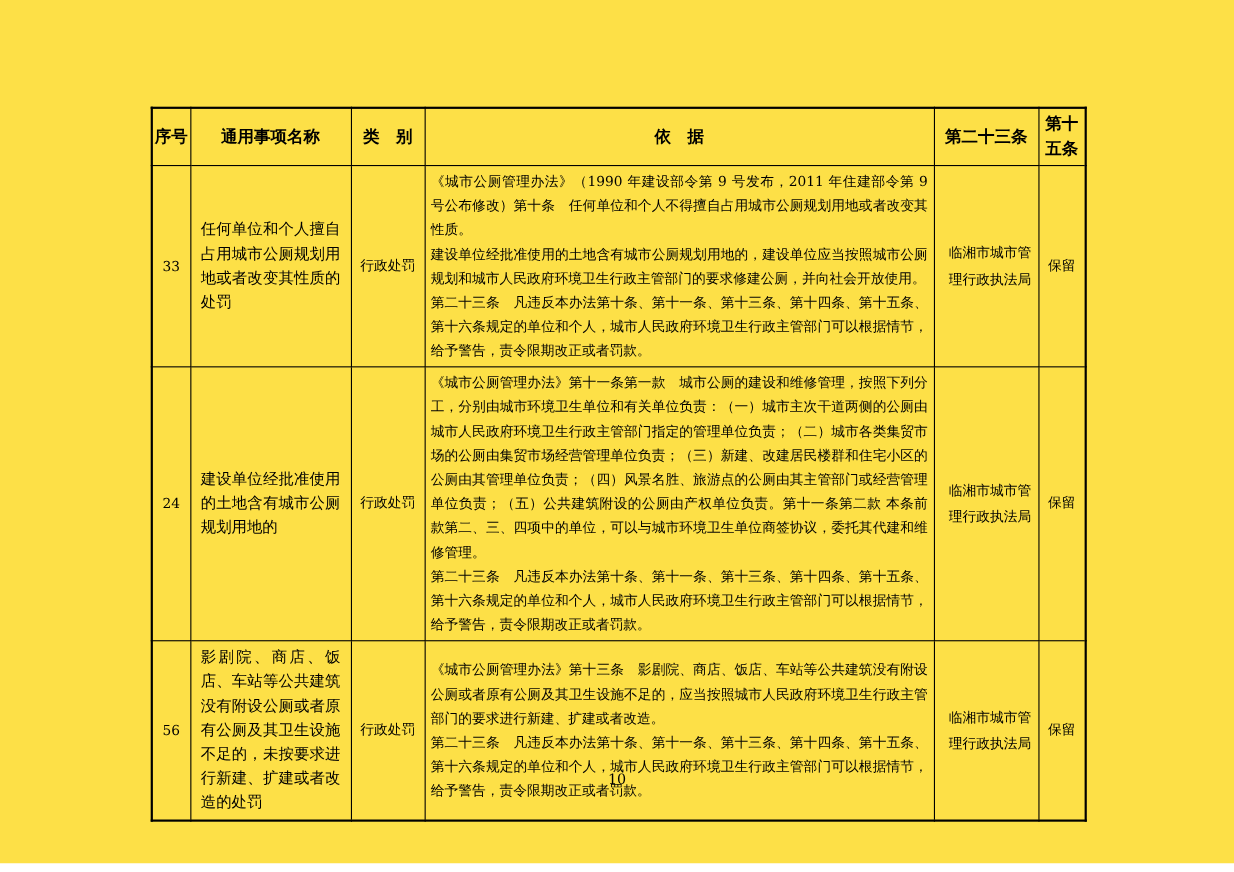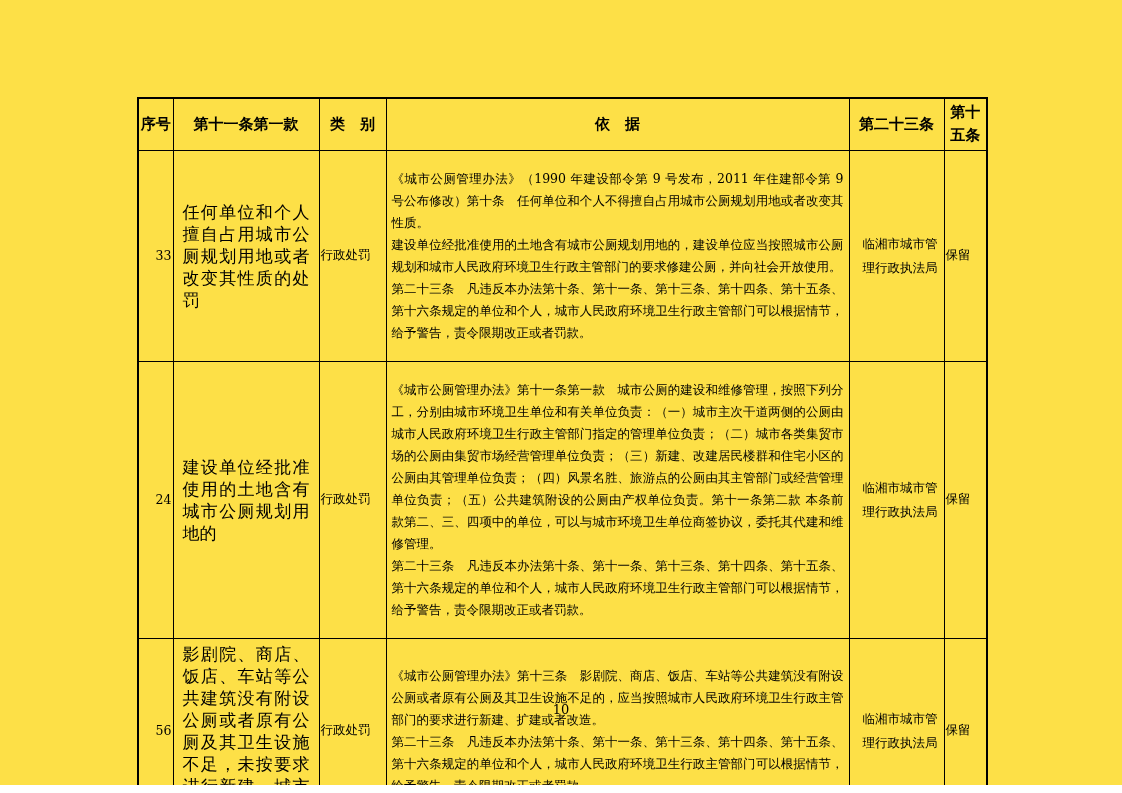--- a/index.html
+++ b/index.html
@@ -32,50 +32,51 @@
     font-size: 15px;
     text-align: center;
     line-height: 1.55;
     padding: 2px 1px;
   }
   tr.header-row { height: 44px; }
   tr.data-row-0 { height: 154px; }
   tr.data-row-1 { height: 220px; }
   tr.data-row-2 { height: 128px; }
   td.c-index {
-    text-align: right;
+    text-align: center;
     font-size: 12.5px;
     font-family: "DejaVu Serif", "Liberation Serif", serif;
   }
   td.c-name {
-    font-size: 17px;
+    font-size: 14px;
     text-align: justify;
     text-justify: inter-ideograph;
     padding: 4px 9px;
     line-height: 22px;
   }
   td.c-cat {
-    text-align: left;
+    text-align: center;
     font-size: 12.5px;
   }
   td.c-basis {
     font-size: 12.5px;
     text-align: justify;
     text-justify: inter-ideograph;
-    padding: 17px 5px;
+    padding: 3px 5px;
     line-height: 22px;
     white-space: pre-line;
   }
   td.c-impl {
     text-align: right;
     font-size: 12.5px;
     line-height: 24px;
     padding: 2px 6px;
   }
   td.c-op {
+    text-align: center;
     font-size: 12.5px;
   }
   .page-number {
     position: absolute;
     left: 0;
     right: 0;
     top: 702px;
     text-align: center;
     font-size: 13px;
     font-family: "DejaVu Serif", "Liberation Serif", serif;
@@ -92,21 +93,21 @@
       <col style="width:35px">
       <col style="width:146px">
       <col style="width:67px">
       <col style="width:463px">
       <col style="width:95px">
       <col style="width:43px">
     </colgroup>
     <thead>
       <tr class="header-row">
         <th>序号</th>
-        <th>第十一条第一款</th>
+        <th>通用事项名称</th>
         <th>类　别</th>
         <th>依　据</th>
         <th>第二十三条</th>
         <th>第十五条</th>
       </tr>
     </thead>
     <tbody>
       <tr class="data-row-0">
         <td class="c-index">33</td>
         <td class="c-name">任何单位和个人擅自占用城市公厕规划用地或者改变其性质的处罚</td>
@@ -121,21 +122,21 @@
         <td class="c-index">24</td>
         <td class="c-name">建设单位经批准使用的土地含有城市公厕规划用地的</td>
         <td class="c-cat">行政处罚</td>
         <td class="c-basis">《城市公厕管理办法》第十一条第一款　城市公厕的建设和维修管理，按照下列分工，分别由城市环境卫生单位和有关单位负责：（一）城市主次干道两侧的公厕由城市人民政府环境卫生行政主管部门指定的管理单位负责；（二）城市各类集贸市场的公厕由集贸市场经营管理单位负责；（三）新建、改建居民楼群和住宅小区的公厕由其管理单位负责；（四）风景名胜、旅游点的公厕由其主管部门或经营管理单位负责；（五）公共建筑附设的公厕由产权单位负责。第十一条第二款 本条前款第二、三、四项中的单位，可以与城市环境卫生单位商签协议，委托其代建和维修管理。
 第二十三条　凡违反本办法第十条、第十一条、第十三条、第十四条、第十五条、第十六条规定的单位和个人，城市人民政府环境卫生行政主管部门可以根据情节，给予警告，责令限期改正或者罚款。</td>
         <td class="c-impl">临湘市城市管理行政执法局</td>
         <td class="c-op">保留</td>
       </tr>
       <tr class="data-row-2">
         <td class="c-index">56</td>
-        <td class="c-name">影剧院、商店、饭店、车站等公共建筑没有附设公厕或者原有公厕及其卫生设施不足，未按要求进行新建、城市公厕管理办法</td>
+        <td class="c-name">影剧院、商店、饭店、车站等公共建筑没有附设公厕或者原有公厕及其卫生设施不足的，未按要求进行新建、扩建或者改造的处罚</td>
         <td class="c-cat">行政处罚</td>
         <td class="c-basis">《城市公厕管理办法》第十三条　影剧院、商店、饭店、车站等公共建筑没有附设公厕或者原有公厕及其卫生设施不足的，应当按照城市人民政府环境卫生行政主管部门的要求进行新建、扩建或者改造。
 第二十三条　凡违反本办法第十条、第十一条、第十三条、第十四条、第十五条、第十六条规定的单位和个人，城市人民政府环境卫生行政主管部门可以根据情节，给予警告，责令限期改正或者罚款。</td>
         <td class="c-impl">临湘市城市管理行政执法局</td>
         <td class="c-op">保留</td>
       </tr>
     </tbody>
   </table>
 
   <div class="page-number">10</div>

